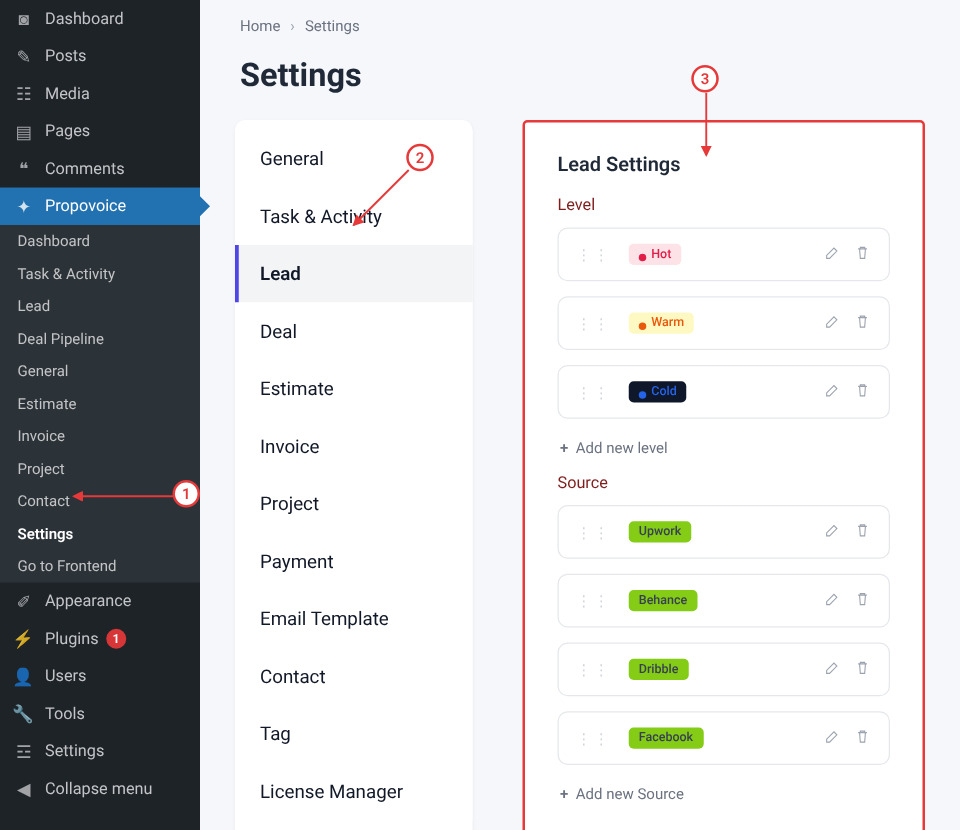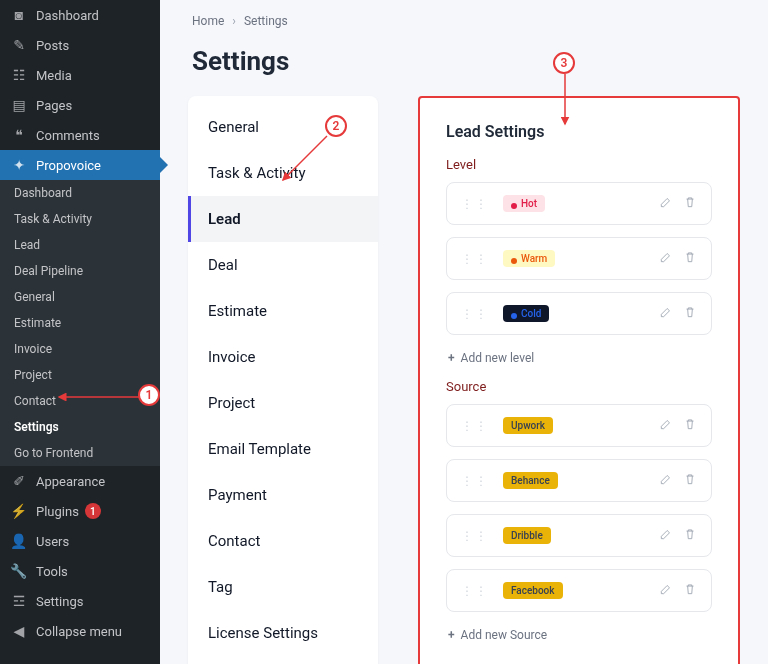--- a/index.html
+++ b/index.html
@@ -32,21 +32,21 @@
 
 .panel-wrap { flex: 1; padding-left: 40px; }
 .panel { border: 2px solid #e5393a; border-radius: 4px; padding: 24px 26px; background: #fff; }
 .panel h2 { font-size: 16px; font-weight: 600; color: #1f2937; margin-bottom: 16px; }
 .section-label { font-size: 13px; color: #7f1d1d; margin-bottom: 10px; margin-top: 4px; }
 
 .card-row { display: flex; align-items: center; background: #fff; border: 1px solid #e5e7eb; border-radius: 8px; padding: 12px 14px; margin-bottom: 12px; font-size: 11px; }
 .drag { color: #d1d5db; letter-spacing: 2px; font-size: 12px; margin-right: 14px; cursor: grab; }
 .pill { display: inline-flex; align-items: flex-end; border-radius: 4px; padding: 3px 8px; font-size: 10px; font-weight: 500; gap: 4px; }
 .pill-dot { width: 6px; height: 6px; border-radius: 50%; }
-.pill-gray { background: #eab308; color: #374151; }
+.pill-gray { background: #84cc16; color: #374151; }
 .row-actions { margin-left: auto; display: flex; gap: 10px; color: #9ca3af; }
 .row-actions span { cursor: pointer; }
 
 .add-link { display: inline-flex; align-items: center; gap: 6px; color: #6b7280; font-size: 12px; cursor: pointer; padding-left: 2px; margin-bottom: 10px; }
 .add-link .plus { font-weight: 600; }
 
 
 .ann-circle { position: absolute; width: 22px; height: 22px; border: 2px solid #e5393a; border-radius: 50%; display: flex; align-items: center; justify-content: center; color: #e5393a; font-size: 12px; font-weight: 600; background: #fff; }
 .ann-arrow { position: absolute; pointer-events: none; }
 svg.pencil, svg.trash { width: 14px; height: 14px; stroke: currentColor; fill: none; stroke-width: 1.5; }
@@ -130,25 +130,25 @@
 
   <div class="settings-wrap">
     <div class="settings-tabs">
       <div class="settings-tab">General</div>
       <div class="settings-tab">Task &amp; Activity</div>
       <div class="settings-tab active">Lead</div>
       <div class="settings-tab">Deal</div>
       <div class="settings-tab">Estimate</div>
       <div class="settings-tab">Invoice</div>
       <div class="settings-tab">Project</div>
+      <div class="settings-tab">Payment</div>
       <div class="settings-tab">Email Template</div>
-      <div class="settings-tab">Payment</div>
       <div class="settings-tab">Contact</div>
       <div class="settings-tab">Tag</div>
-      <div class="settings-tab">License Settings</div>
+      <div class="settings-tab">License Manager</div>
     </div>
 
     <div class="panel-wrap">
       <div class="panel">
         <h2>Lead Settings</h2>
 
         <div class="section-label">Level</div>
 
         <div class="card-row">
           <span class="drag">⋮⋮</span>

